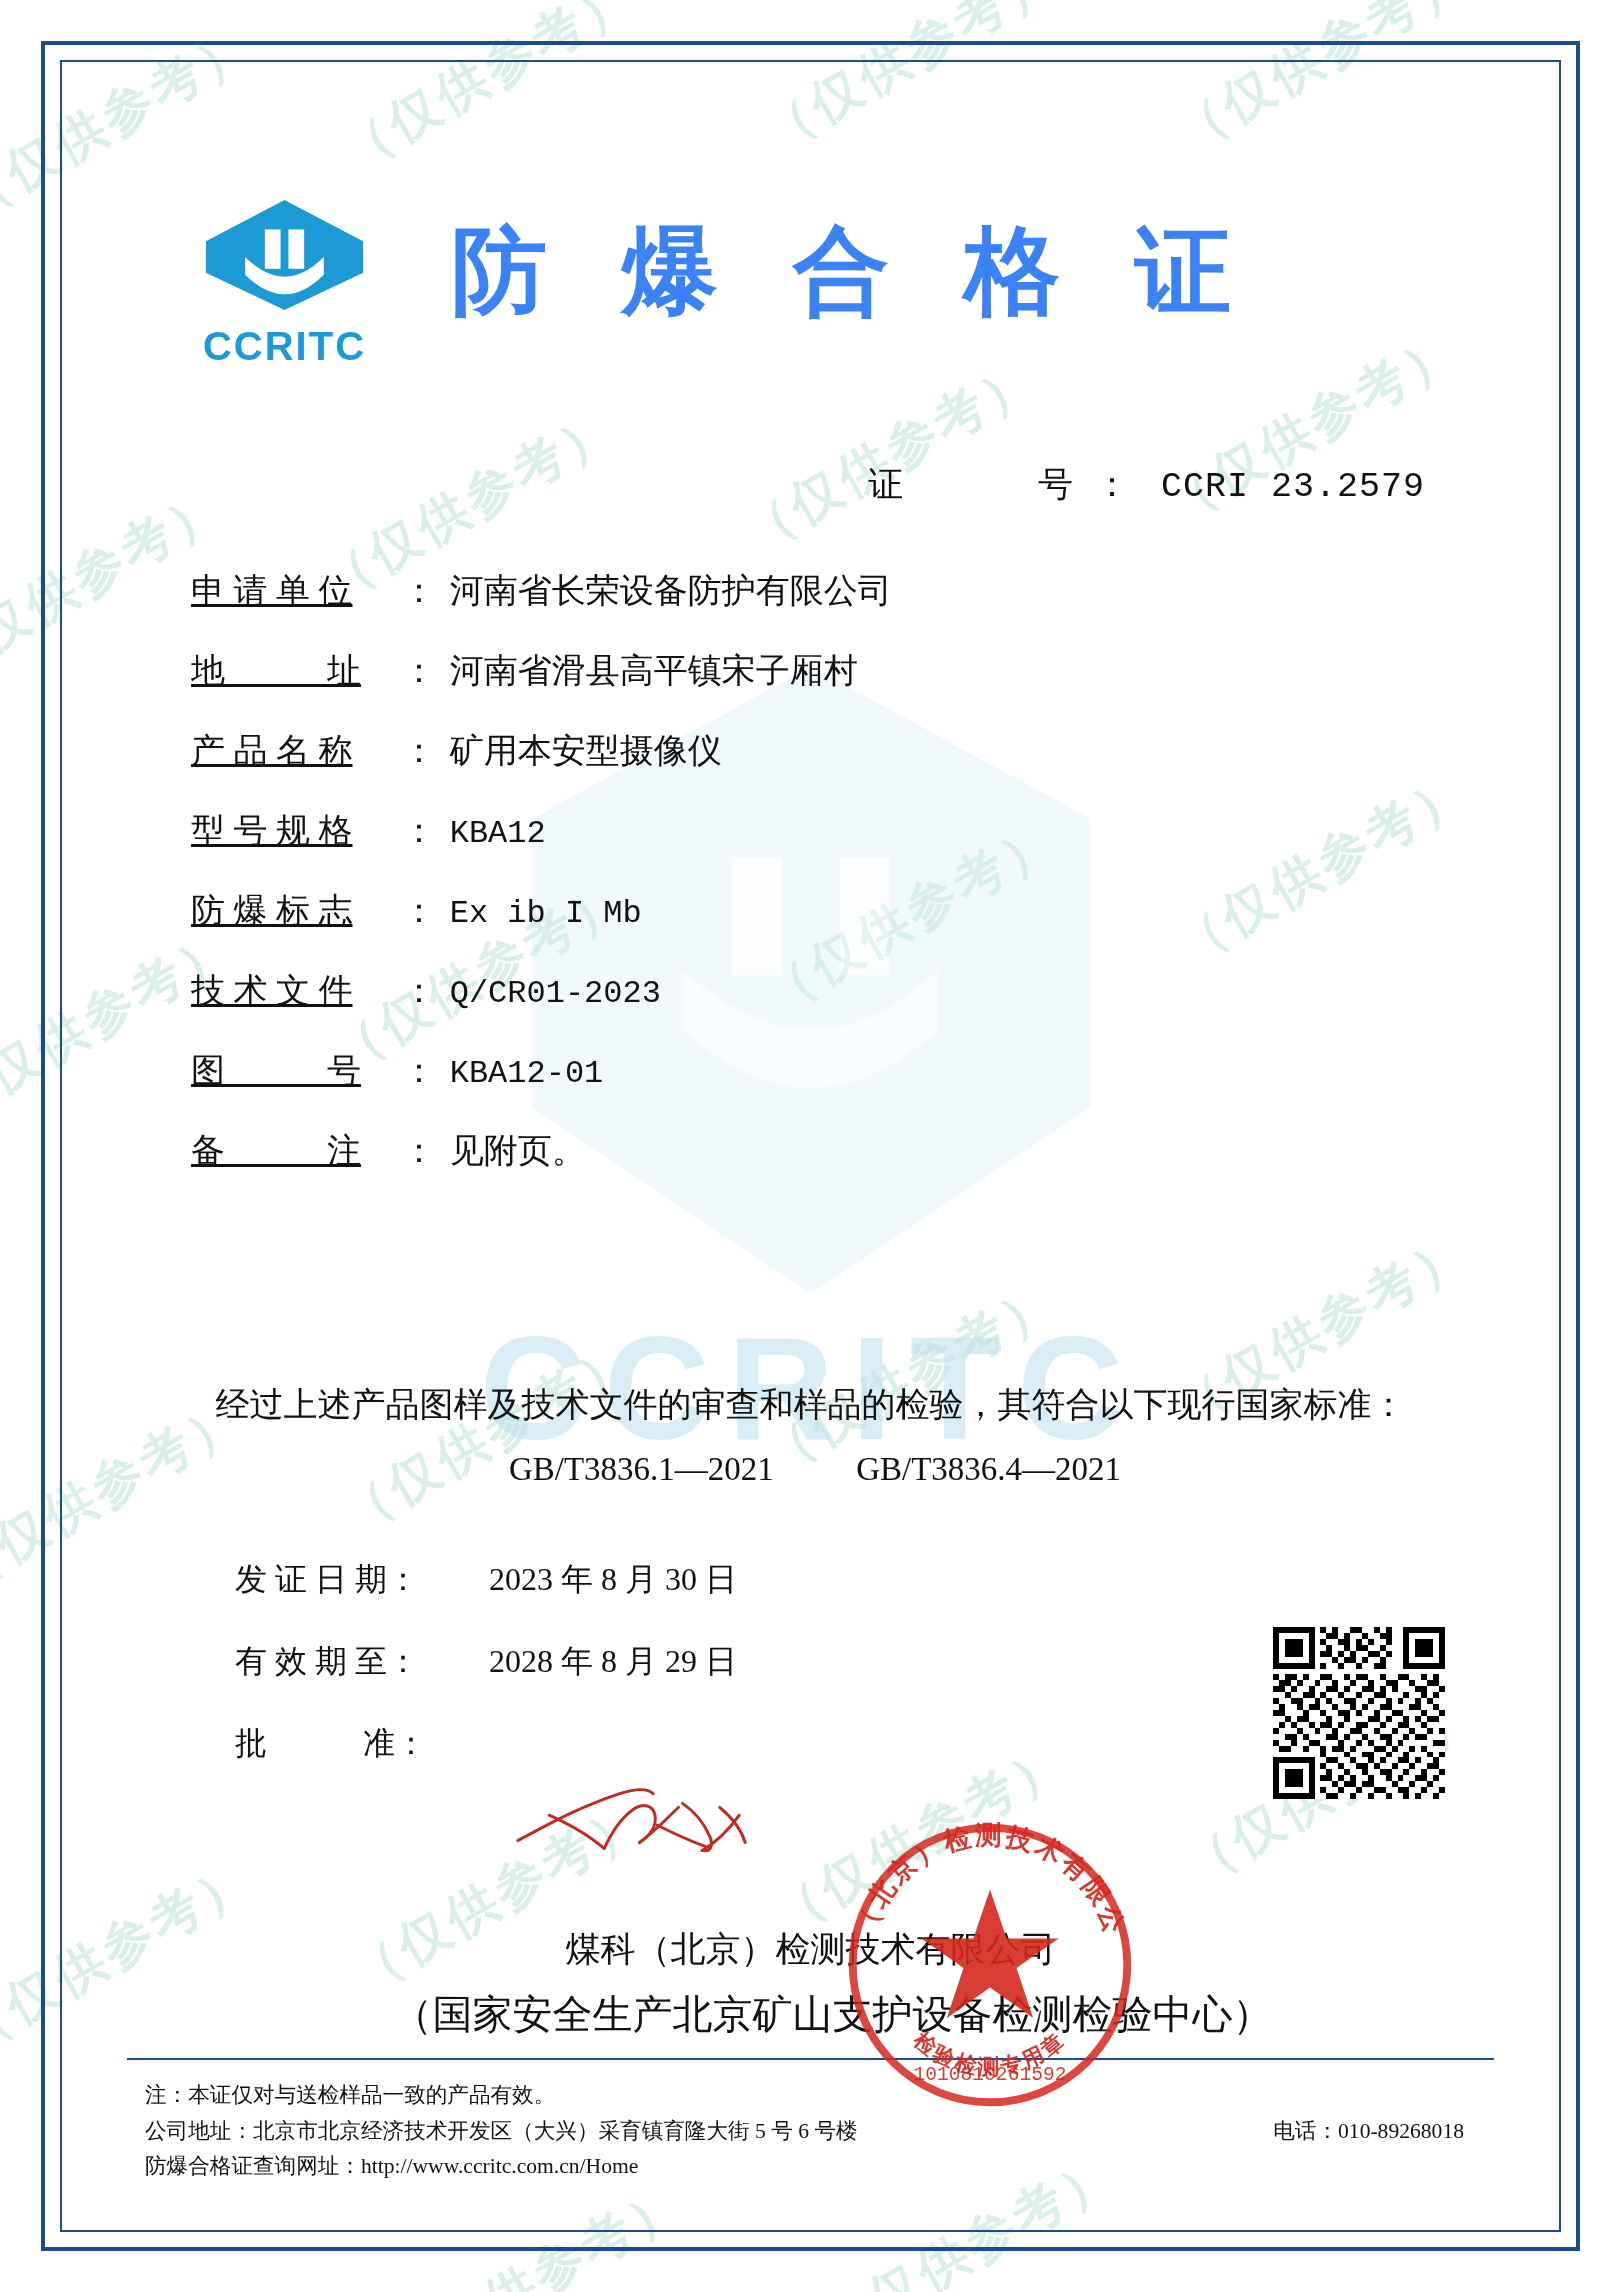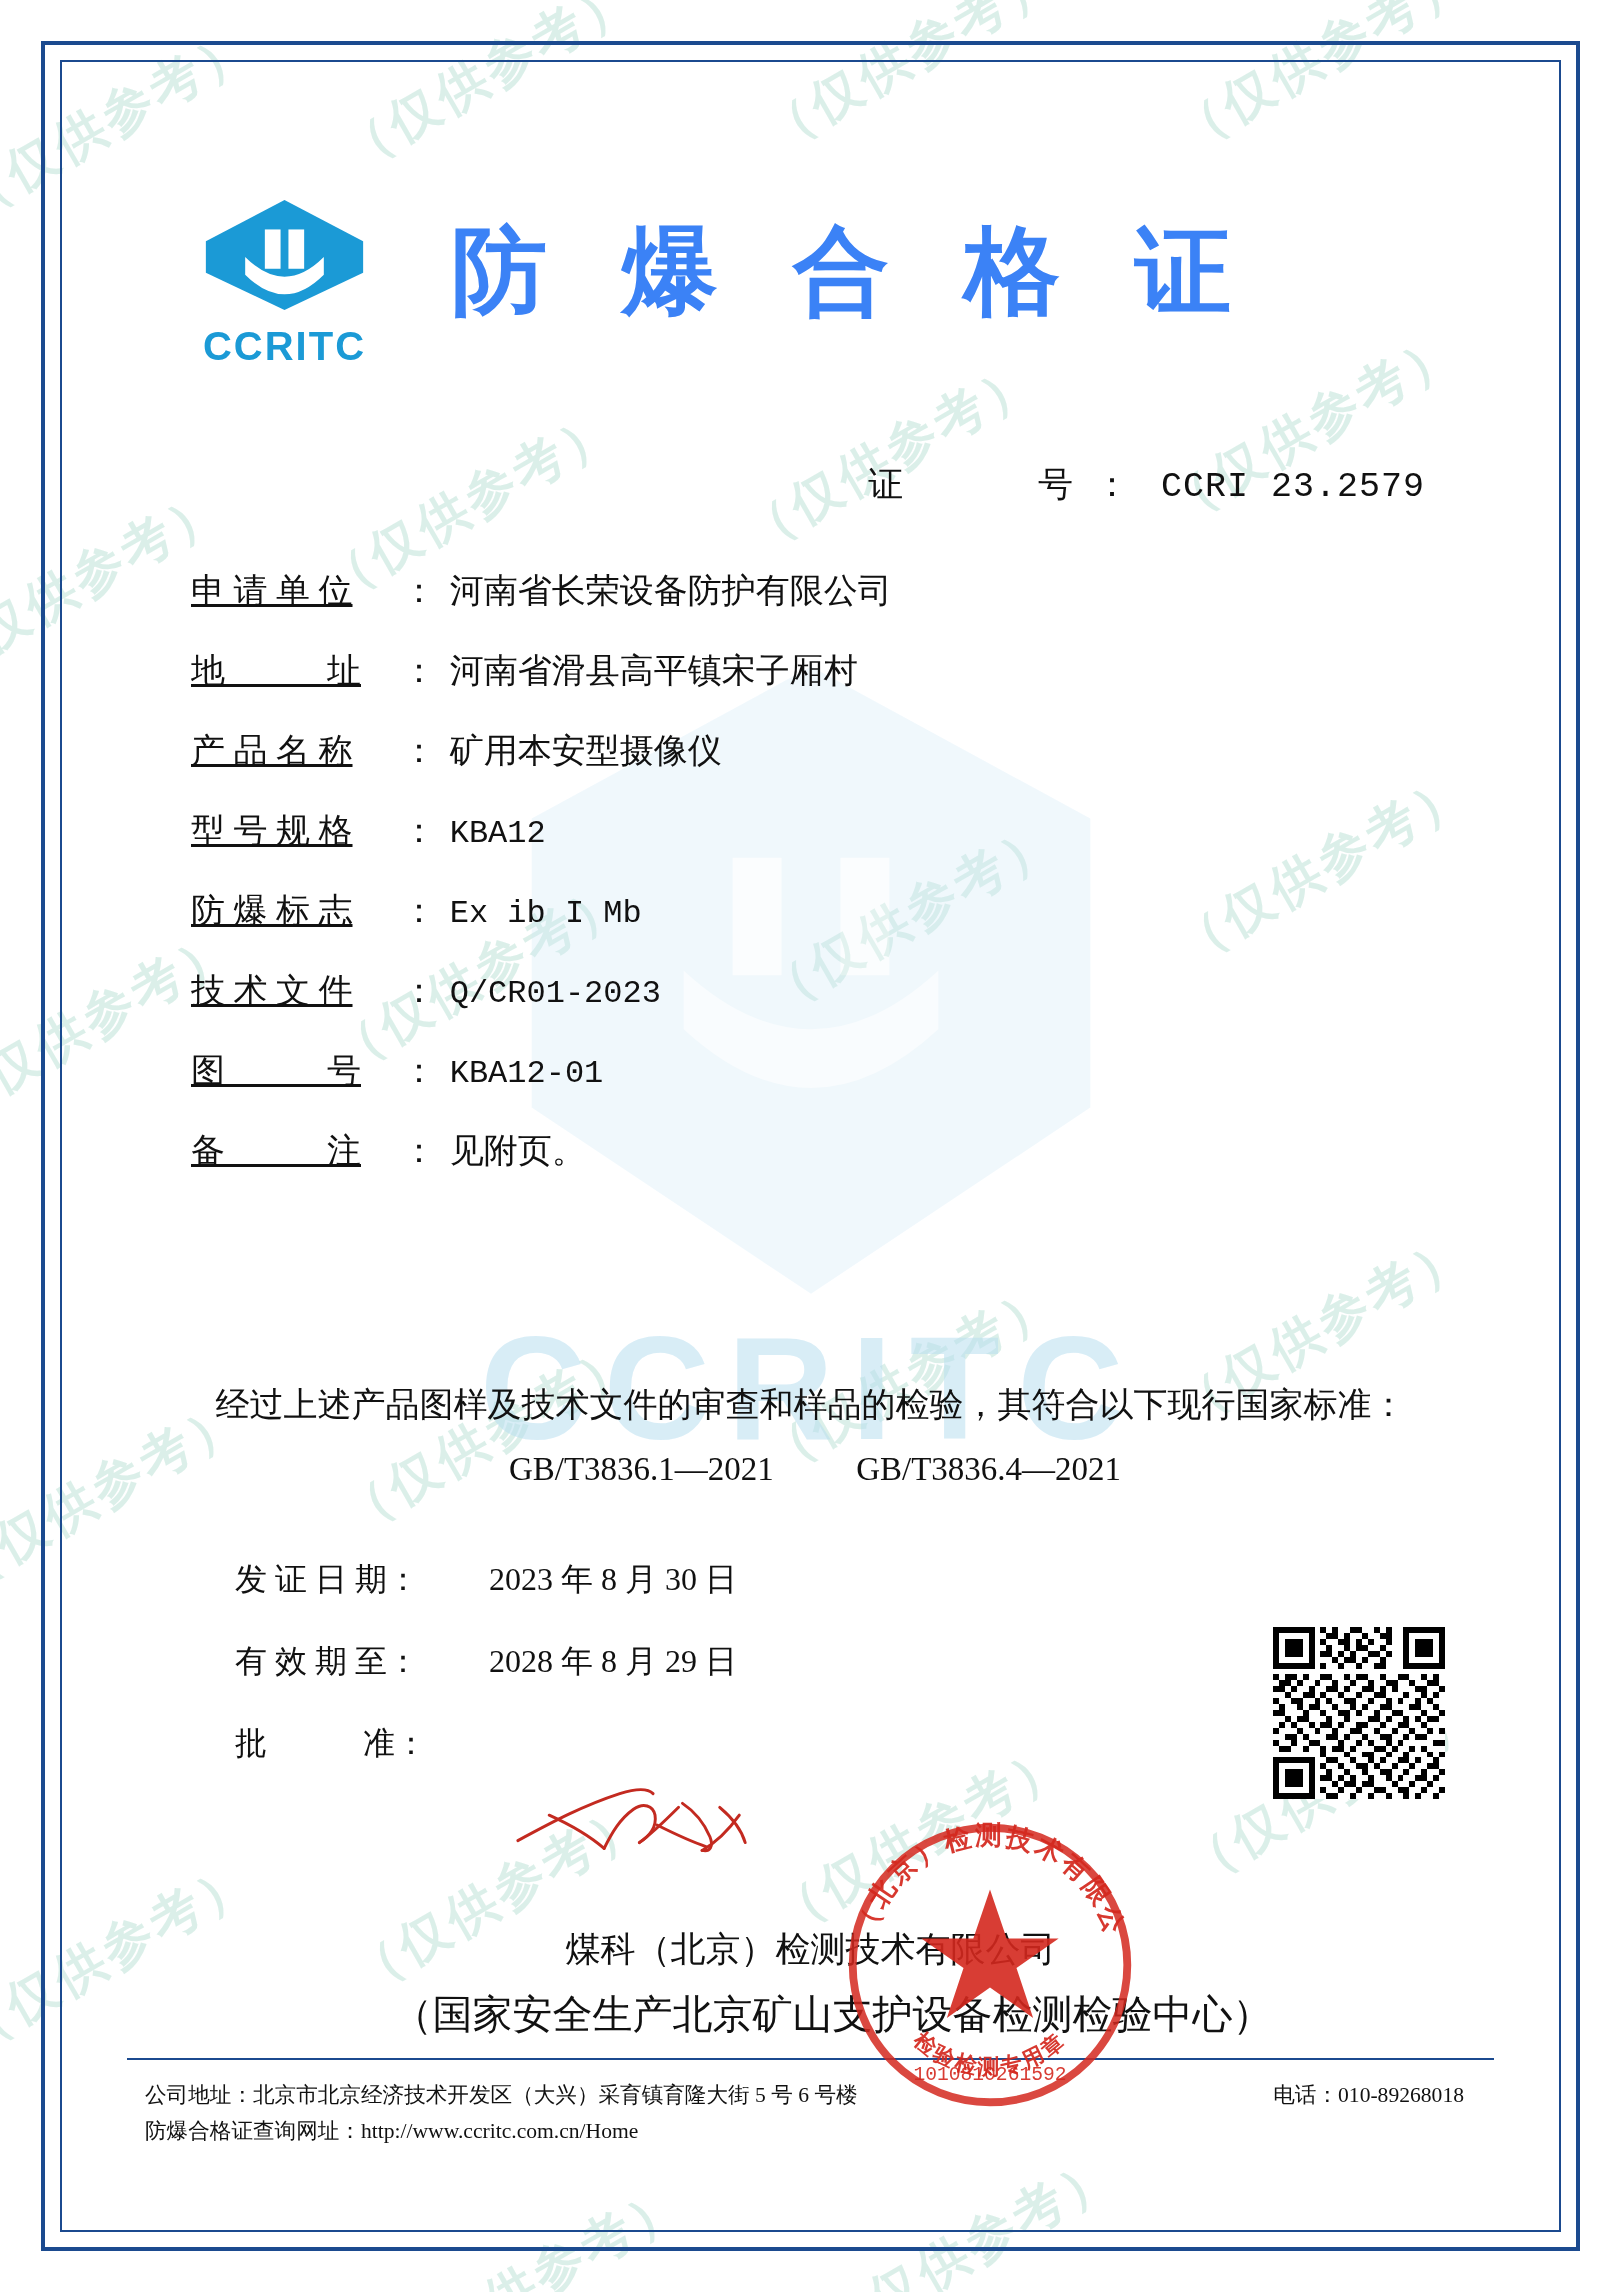--- a/index.html
+++ b/index.html
@@ -702,20 +702,21 @@
     <text x="155" y="272" text-anchor="middle" font-family="&quot;Liberation Mono&quot;, monospace" font-size="20" fill="#d4281e" opacity="0.9">1010810261592</text>
   </svg>
 
   <div class="issuer">
     <div class="line1">煤科（北京）检测技术有限公司</div>
     <div class="line2">（国家安全生产北京矿山支护设备检测检验中心）</div>
   </div>
 
   <div class="footer-rule"></div>
   <div class="footer">
+    <div class="row">注：本证仅对与送检样品一致的产品有效。</div>
     <div class="row">
       <span>公司地址：北京市北京经济技术开发区（大兴）采育镇育隆大街 5 号 6 号楼</span>
       <span class="tel">电话：010-89268018</span>
     </div>
     <div class="row">防爆合格证查询网址：http://www.ccritc.com.cn/Home</div>
   </div>
 
 </div>
 
 

